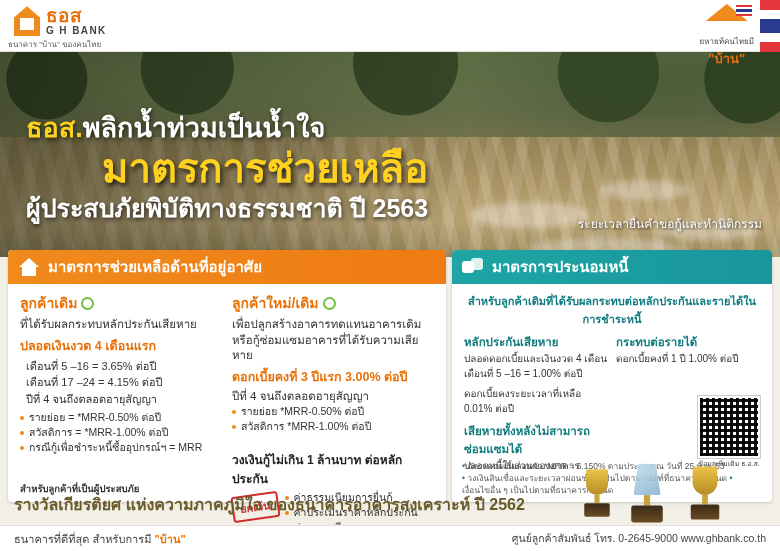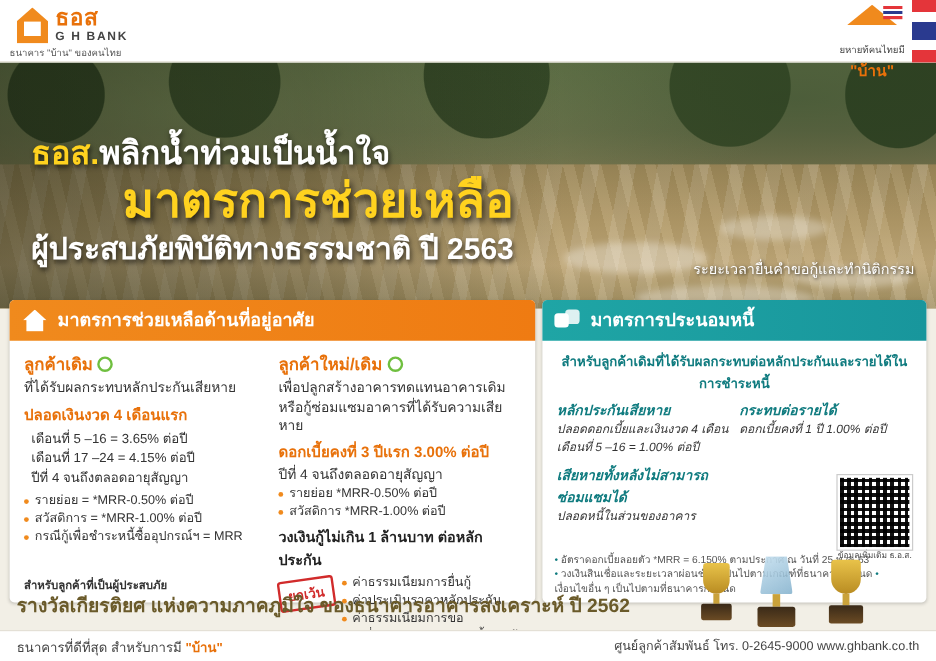--- a/index.html
+++ b/index.html
@@ -190,21 +190,21 @@
     font-size: 14px; font-weight: bold; color: #e8710a;
     display: flex; align-items: center; gap: 4px;
     margin-bottom: 3px;
   }
   .col-title .p-ic {
     width: 13px; height: 13px; border-radius: 50%;
     border: 2px solid #6fbf3f; display: inline-block;
   }
   .sub-b { font-size: 11.5px; color: #333; line-height: 1.35; }
   .bold-o { font-size: 12.5px; font-weight: bold; color: #e8710a; margin-top: 3px; }
-  .bold-d { font-size: 12px; font-weight: bold; color: #222; margin-top: 3px; }
+  .bold-d { font-size: 12px; font-weight: bold; color: #222; margin-top: 15px; }
   .rate-list { margin: 2px 0 0 6px; }
   .rate-list li {
     list-style: none; font-size: 11px; color: #333; line-height: 1.5;
   }
   .rate-list li:before { content: ""; }
   .bullet-list li {
     list-style: none; font-size: 10.5px; color: #333; line-height: 1.45;
     padding-left: 9px; position: relative;
   }
   .bullet-list li:before {
@@ -222,21 +222,21 @@
   }
 
   .foot-note {
     position: absolute; left: 12px; right: 12px; bottom: 6px;
     font-size: 9.5px; color: #555; line-height: 1.45;
   }
   .foot-note .hl { color: #1a7f3c; font-weight: bold; }
 
   
   .r-intro { font-size: 11px; color: #0f7b7f; font-weight: bold; margin-bottom: 5px; text-align: center; }
-  .r-grid { display: flex; gap: 8px; font-style: italic; }
+  .r-grid { display: flex; gap: 8px; }
   .r-col { flex: 1; }
   .r-h { font-size: 11.5px; font-weight: bold; color: #0f7b7f; margin-bottom: 1px; }
   .r-p { font-size: 10px; color: #333; line-height: 1.45; }
   .r-block { margin-bottom: 6px; }
   .qr {
     position: absolute; right: 10px; bottom: 34px;
     width: 66px; text-align: center;
   }
   .qr-box {
     width: 62px; height: 62px; margin: 0 auto;
@@ -413,20 +413,21 @@
       <div class="pbody">
         <div class="r-intro">สำหรับลูกค้าเดิมที่ได้รับผลกระทบต่อหลักประกันและรายได้ในการชำระหนี้</div>
         <div class="r-grid">
           <div class="r-col">
             <div class="r-block">
               <div class="r-h">หลักประกันเสียหาย</div>
               <div class="r-p">ปลอดดอกเบี้ยและเงินงวด 4 เดือน</div>
               <div class="r-p">เดือนที่ 5 –16  =  1.00% ต่อปี</div>
             </div>
             <div class="r-block">
+              <div class="r-p">ดอกเบี้ยคงระยะเวลาที่เหลือ 0.01% ต่อปี</div>
             </div>
             <div class="r-block">
               <div class="r-h">เสียหายทั้งหลังไม่สามารถซ่อมแซมได้</div>
               <div class="r-p">ปลอดหนี้ในส่วนของอาคาร</div>
             </div>
           </div>
           <div class="r-col">
             <div class="r-block">
               <div class="r-h">กระทบต่อรายได้</div>
               <div class="r-p">ดอกเบี้ยคงที่ 1 ปี 1.00% ต่อปี</div>

